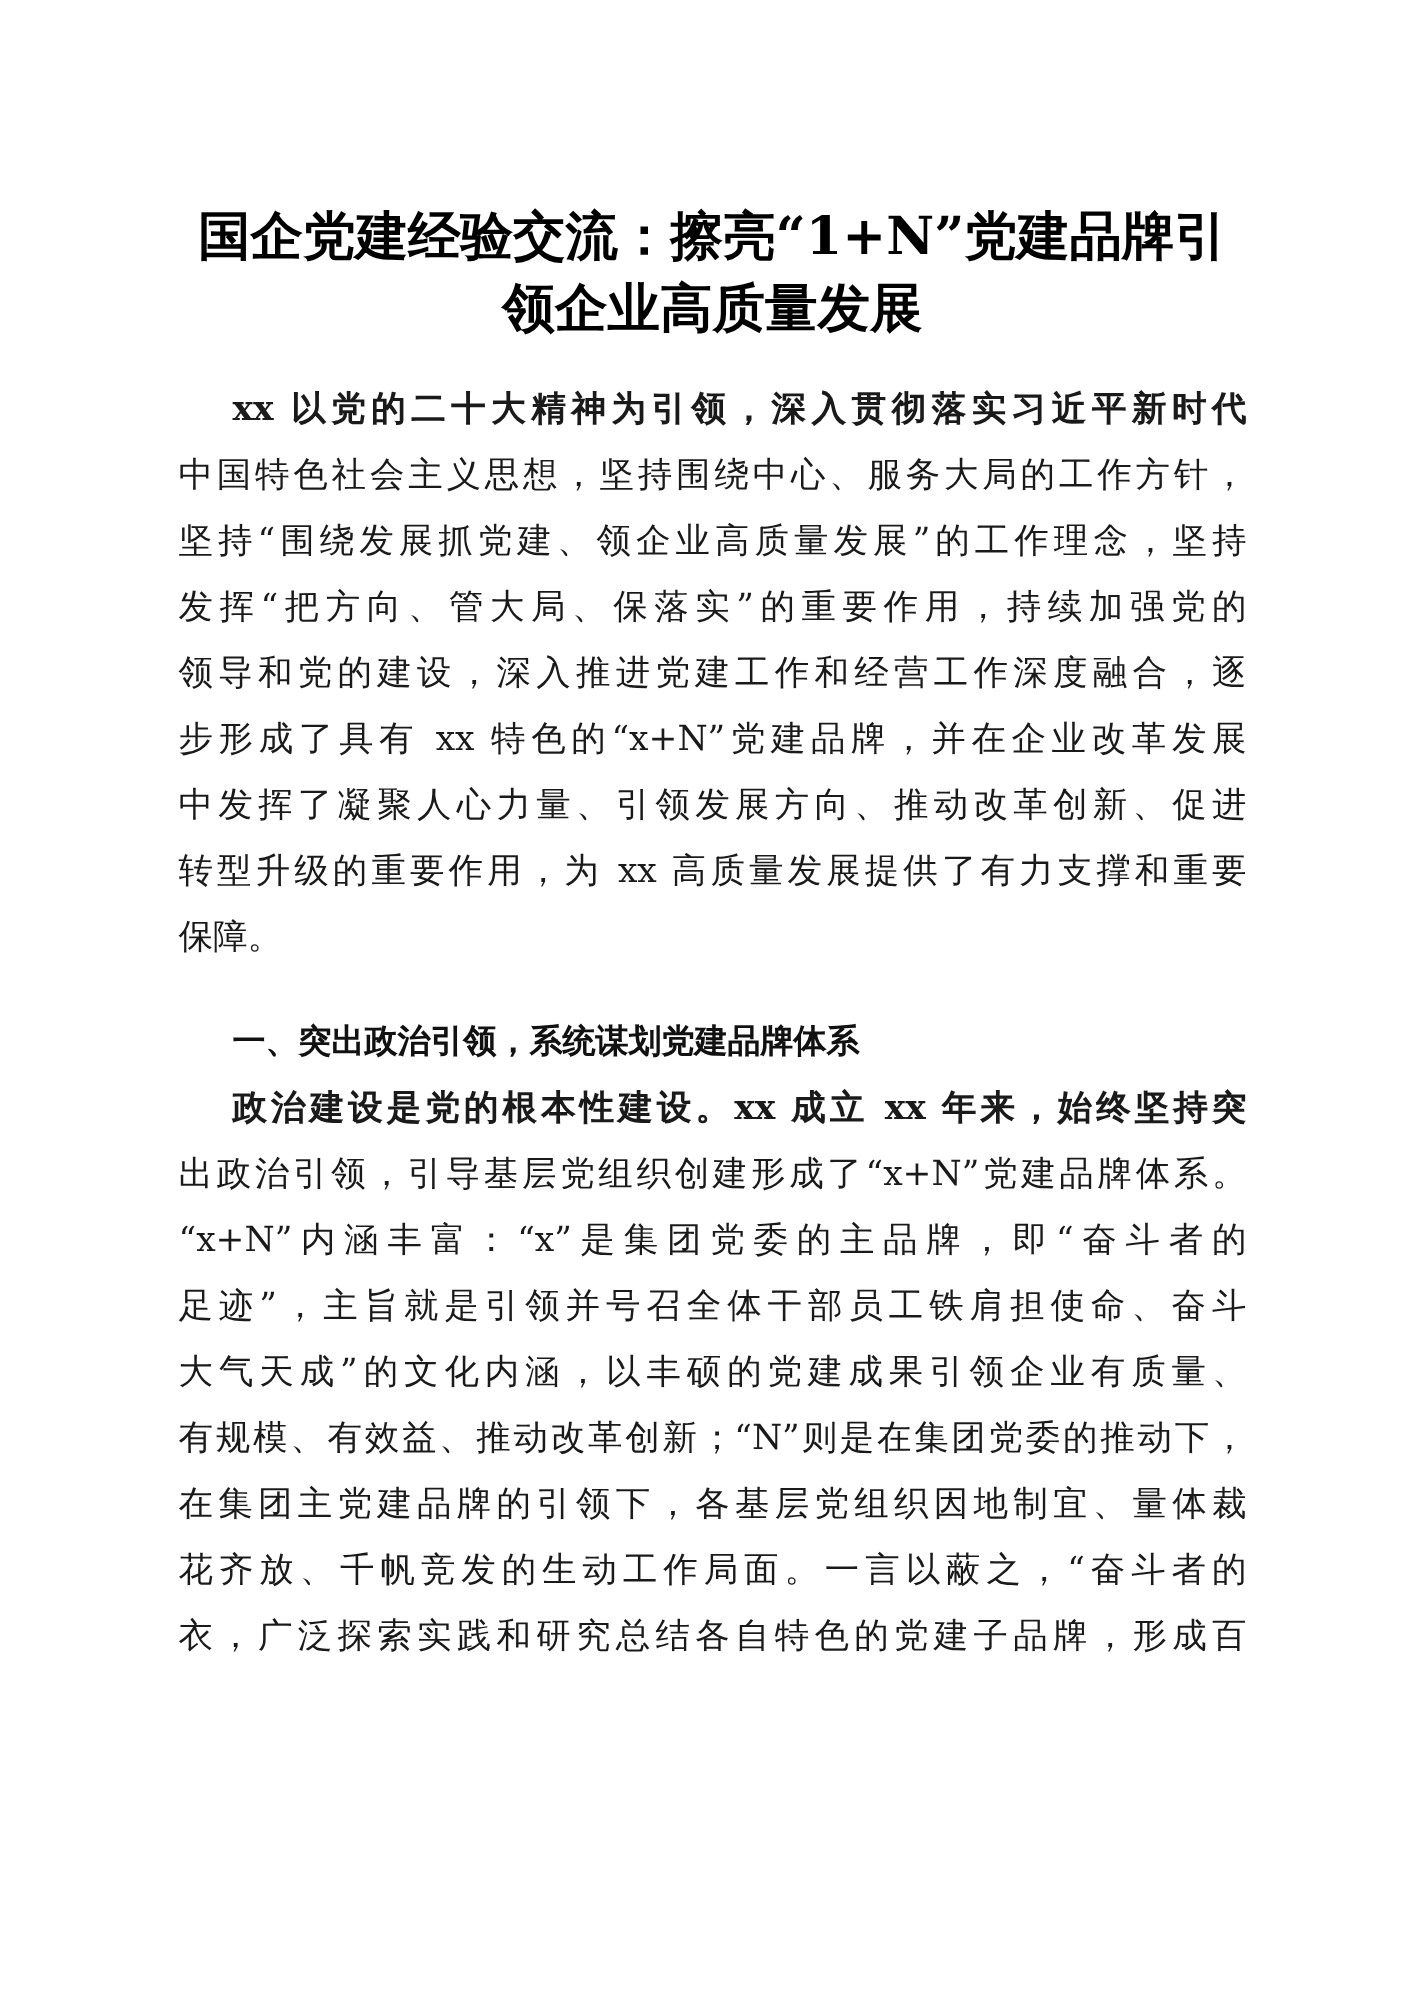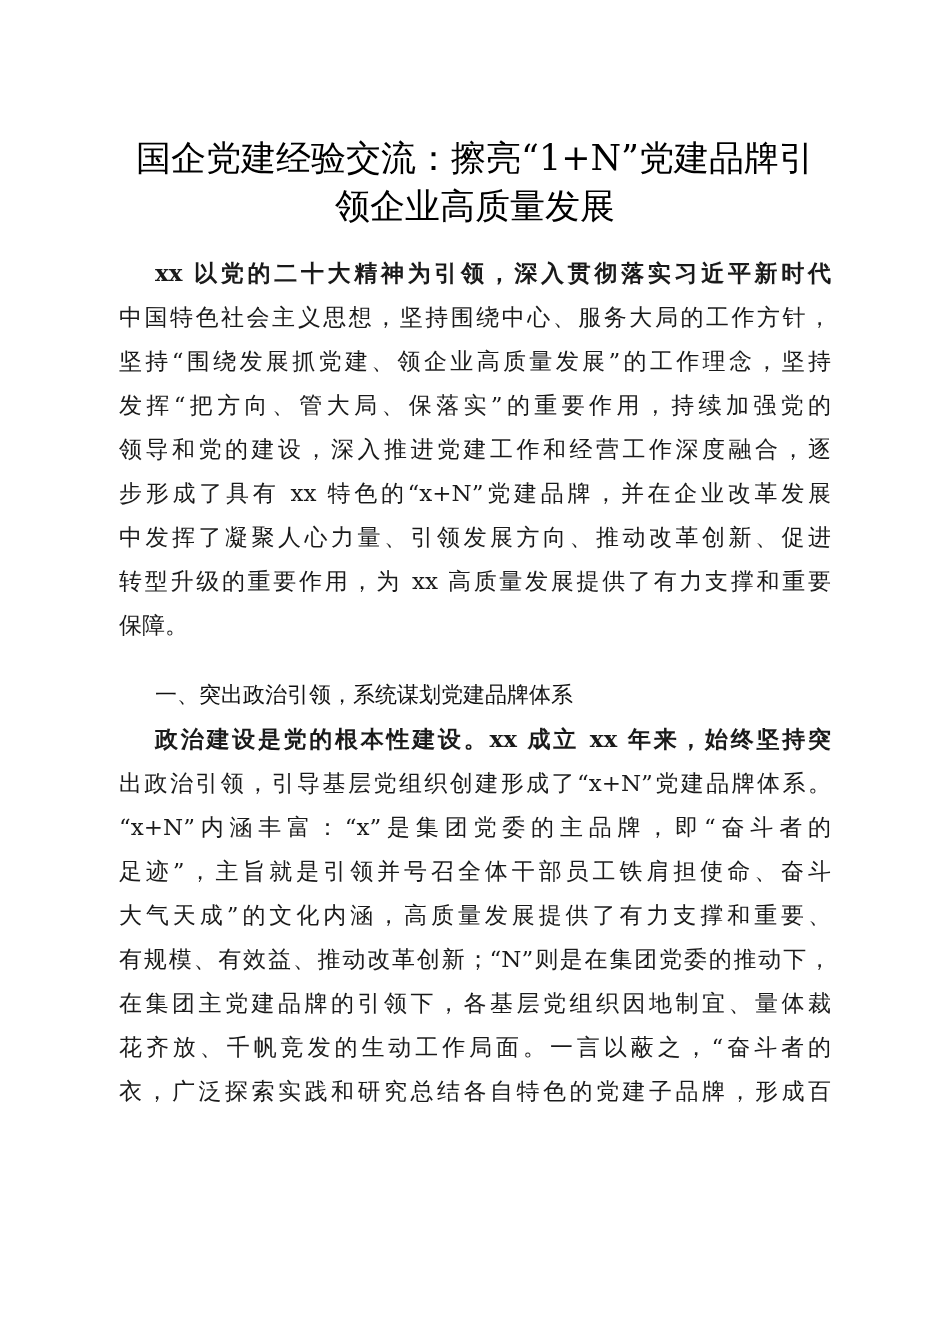--- a/index.html
+++ b/index.html
@@ -22,21 +22,21 @@
       height: 1344px;
       background: #ffffff;
     }
     .title {
       position: absolute;
       left: 110px;
       width: 730px;
       top: 134px;
       text-align: center;
       font-family: "DejaVu Serif", "Liberation Serif", serif;
-      font-weight: normal;
+      font-weight: bold;
       font-size: 35px;
       line-height: 48px;
       letter-spacing: 0px;
       color: #000000;
     }
     .body-text {
       position: absolute;
       left: 119px;
       width: 712px;
       font-family: "DejaVu Serif", "Liberation Serif", serif;
@@ -53,21 +53,21 @@
     }
     .line.last {
       text-align-last: left;
     }
     .line.indent {
       padding-left: 36px;
       font-weight: bold;
     }
     .heading {
       font-family: "DejaVu Sans", "Liberation Sans", sans-serif;
-      font-weight: normal;
+      font-weight: bold;
       font-size: 22px;
       color: #111111;
       padding-left: 36px;
       height: 44px;
       line-height: 44px;
       white-space: nowrap;
       display: block;
     }
     #p1 { top: 251px; }
     #h1 { top: 673px; }
@@ -97,20 +97,20 @@
 
   <div class="body-text" id="h1">
     <span class="heading">一、突出政治引领，系统谋划党建品牌体系</span>
   </div>
 
   <div class="body-text" id="p2">
     <span class="line indent">政治建设是党的根本性建设。xx 成立 xx 年来，始终坚持突</span>
     <span class="line">出政治引领，引导基层党组织创建形成了“x+N”党建品牌体系。</span>
     <span class="line">“x+N”内涵丰富：“x”是集团党委的主品牌，即“奋斗者的</span>
     <span class="line">足迹”，主旨就是引领并号召全体干部员工铁肩担使命、奋斗</span>
-    <span class="line">大气天成”的文化内涵，高质量发展提供了有力支撑和重要、</span>
+    <span class="line">大气天成”的文化内涵，以丰硕的党建成果引领企业有质量、</span>
     <span class="line">有规模、有效益、推动改革创新；“N”则是在集团党委的推动下，</span>
     <span class="line">在集团主党建品牌的引领下，各基层党组织因地制宜、量体裁</span>
     <span class="line">花齐放、千帆竞发的生动工作局面。一言以蔽之，“奋斗者的</span>
     <span class="line">衣，广泛探索实践和研究总结各自特色的党建子品牌，形成百</span>
   </div>
 
 </div>
 
 </body></html>

